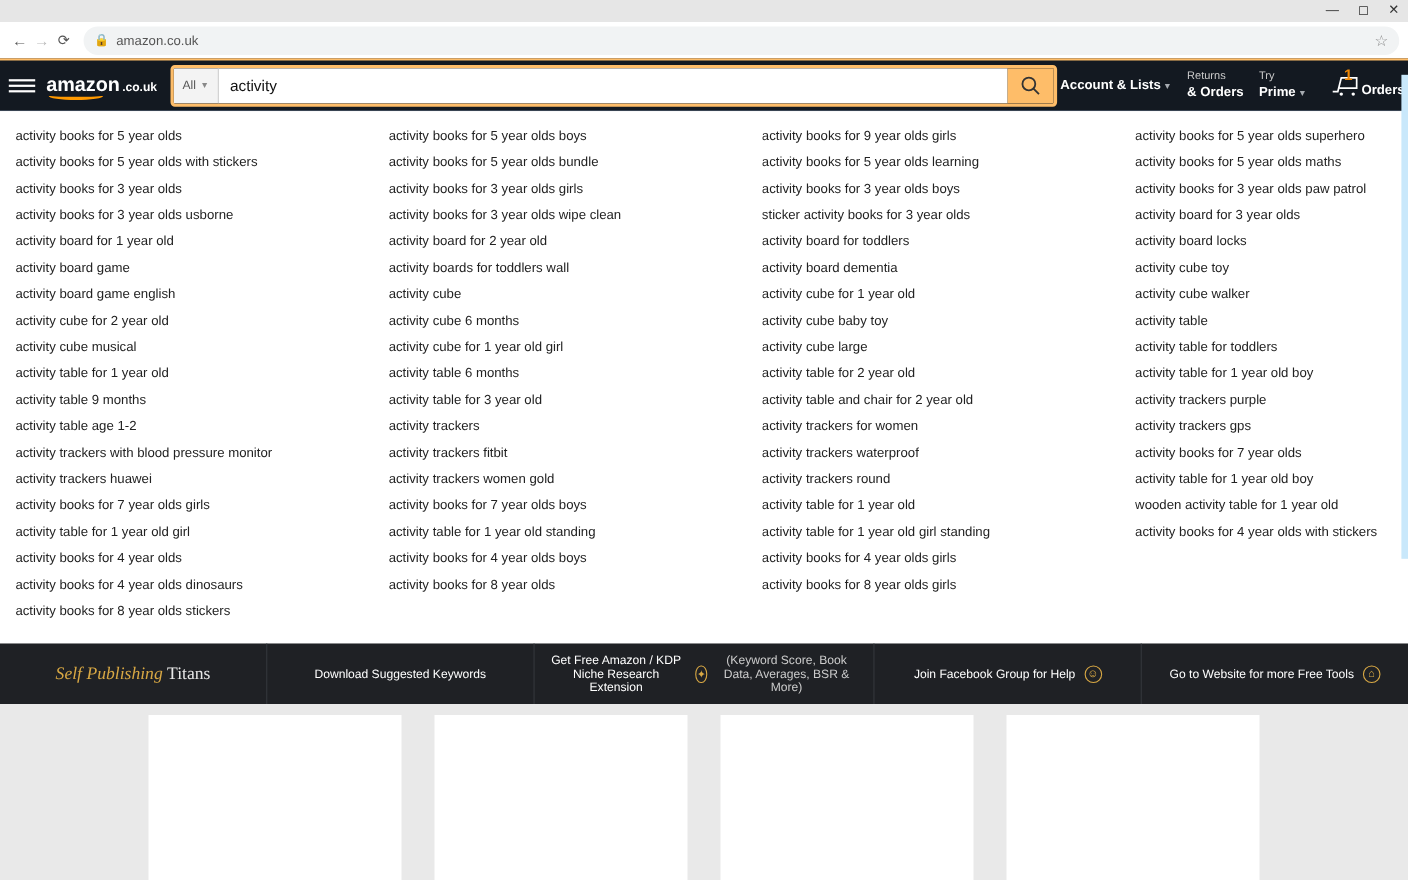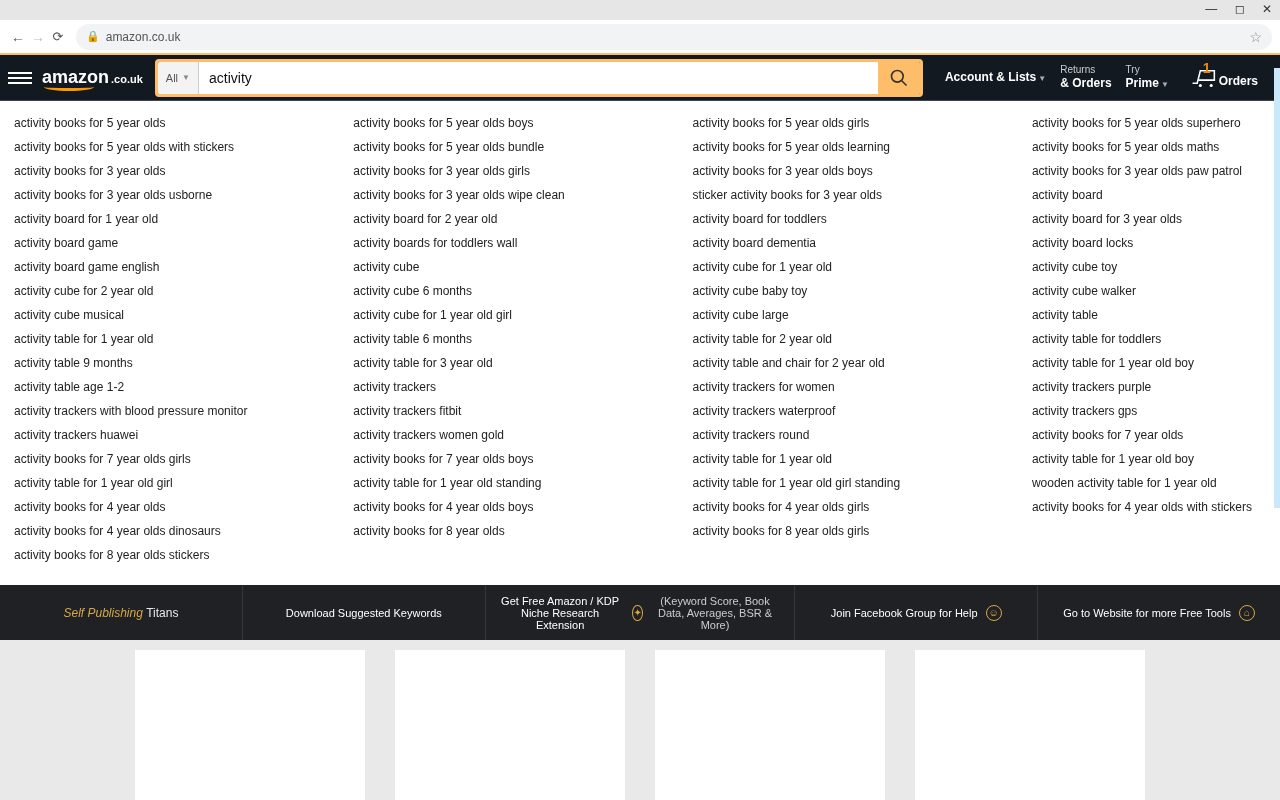--- a/index.html
+++ b/index.html
@@ -24,37 +24,37 @@
   .logo-tld { font-size:11px; margin-left:2px; }
   .logo-arrow { position:absolute; bottom:-3px; left:2px; width:50px; height:8px; border-bottom:3px solid #ff9900; border-radius:0 0 50% 50%; }
 
   .search-wrap { flex:1; display:flex; height:38px; border-radius:4px; overflow:hidden; border:3px solid #febd69;}
   .search-cat { background:#f3f3f3; color:#555; font-size:11px; padding:0 8px; display:flex; align-items:center; border-right:1px solid #cdcdcd;}
   .search-cat .caret { font-size:8px; margin-left:4px; color:#888; }
   .search-input { flex:1; border:none; outline:none; font-size:14px; padding:0 10px; color:#111; }
   .search-btn { width:42px; background:#febd69; display:flex; align-items:center; justify-content:center; }
   .search-btn svg { width:20px; height:20px; }
 
-  .hdr-links { display:flex; align-items:center; color:#fff; font-size:11px; padding:0 22px; gap:14px;}
+  .hdr-links { display:flex; align-items:center; color:#fff; font-size:11px; padding:0 3px; gap:14px;}
   .hdr-link { line-height:1.2; }
   .hdr-link .top { color:#ccc; font-size:10px;}
   .hdr-link .bot { font-weight:bold; font-size:12px; white-space:nowrap;}
   .hdr-link .caret { font-size:8px; color:#a7acb2; margin-left:2px;}
   .cart { display:flex; align-items:flex-end; }
   .cart .cart-count { color:#f08804; font-weight:bold; font-size:14px; position:relative; left:20px; bottom:12px;}
   .cart .cart-text { font-weight:bold; font-size:12px; }
   .cart-icon { width:28px; height:22px; }
 
   .suggestions { background:#fff; padding:10px 28px 18px 14px; display:grid; grid-template-columns:repeat(3,1fr); grid-auto-flow:column; grid-template-rows:repeat(19,auto); column-gap:20px;}
   .sugg-item { font-size:12px; color:#222; padding:5px 0; white-space:nowrap; overflow:hidden; text-overflow:ellipsis;}
 
   .ext-bar { background:#1f2125; height:55px; display:flex; color:#fff; font-size:11px; }
   .ext-cell { flex:1; display:flex; align-items:center; justify-content:center; border-right:1px solid #34373c; padding:0 10px; text-align:center; gap:8px;}
   .ext-cell:last-child{ border-right:none;}
-  .ext-brand { font-family: Liberation Sans, sans-serif; font-size:12px; color:#d8a844; font-style:italic;}
+  .ext-brand { font-family: Liberation Serif, serif; font-size:16px; color:#d8a844; font-style:italic;}
   .ext-brand .b2 { color:#e8e8e8; font-style:normal;}
   .ext-sub { font-size:11px; color:#ccc; }
   .ext-icon { width:16px; height:16px; border-radius:50%; border:1px solid #d8a844; display:inline-flex; align-items:center; justify-content:center; font-size:10px; color:#d8a844;}
 
   .bg-cards { padding:10px 20px; display:flex; gap:30px; justify-content:center;}
   .card { width:230px; height:180px; background:#fff; }
   .scroll-ind { position:absolute; right:0; top:68px; width:6px; height:440px; background:#c9e8fb; }
 </style>
 </head>
 <body>
@@ -158,21 +158,21 @@
     <div class="sugg-item">activity table 6 months</div>
     <div class="sugg-item">activity table for 3 year old</div>
     <div class="sugg-item">activity trackers</div>
     <div class="sugg-item">activity trackers fitbit</div>
     <div class="sugg-item">activity trackers women gold</div>
     <div class="sugg-item">activity books for 7 year olds boys</div>
     <div class="sugg-item">activity table for 1 year old standing</div>
     <div class="sugg-item">activity books for 4 year olds boys</div>
     <div class="sugg-item">activity books for 8 year olds</div>
     <div class="sugg-item"></div>
-    <div class="sugg-item">activity books for 5 year olds girls</div>
+    <div class="sugg-item">activity books for 9 year olds girls</div>
     <div class="sugg-item">activity books for 5 year olds learning</div>
     <div class="sugg-item">activity books for 3 year olds boys</div>
     <div class="sugg-item">sticker activity books for 3 year olds</div>
     <div class="sugg-item">activity board for toddlers</div>
     <div class="sugg-item">activity board dementia</div>
     <div class="sugg-item">activity cube for 1 year old</div>
     <div class="sugg-item">activity cube baby toy</div>
     <div class="sugg-item">activity cube large</div>
     <div class="sugg-item">activity table for 2 year old</div>
     <div class="sugg-item">activity table and chair for 2 year old</div>
@@ -180,21 +180,20 @@
     <div class="sugg-item">activity trackers waterproof</div>
     <div class="sugg-item">activity trackers round</div>
     <div class="sugg-item">activity table for 1 year old</div>
     <div class="sugg-item">activity table for 1 year old girl standing</div>
     <div class="sugg-item">activity books for 4 year olds girls</div>
     <div class="sugg-item">activity books for 8 year olds girls</div>
     <div class="sugg-item"></div>
     <div class="sugg-item">activity books for 5 year olds superhero</div>
     <div class="sugg-item">activity books for 5 year olds maths</div>
     <div class="sugg-item">activity books for 3 year olds paw patrol</div>
-    <div class="sugg-item">activity board</div>
     <div class="sugg-item">activity board for 3 year olds</div>
     <div class="sugg-item">activity board locks</div>
     <div class="sugg-item">activity cube toy</div>
     <div class="sugg-item">activity cube walker</div>
     <div class="sugg-item">activity table</div>
     <div class="sugg-item">activity table for toddlers</div>
     <div class="sugg-item">activity table for 1 year old boy</div>
     <div class="sugg-item">activity trackers purple</div>
     <div class="sugg-item">activity trackers gps</div>
     <div class="sugg-item">activity books for 7 year olds</div>

